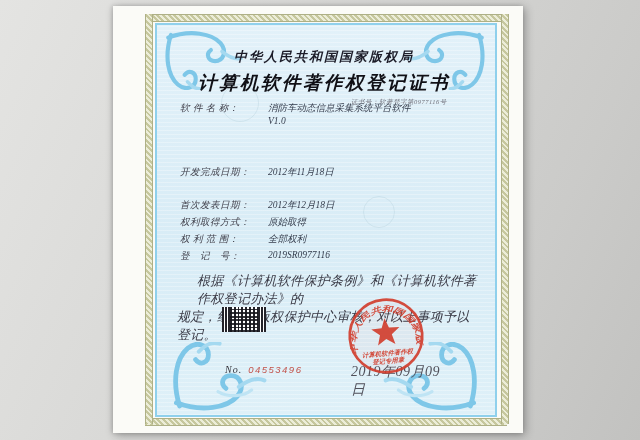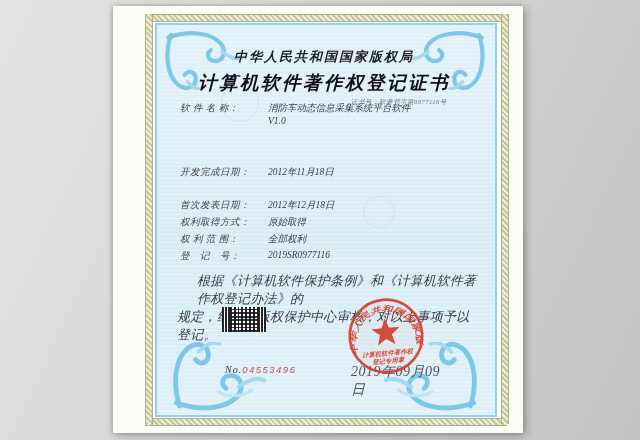--- a/index.html
+++ b/index.html
@@ -36,21 +36,21 @@
   .statement{position:absolute;left:64px;top:266px;width:302px;font-size:13px;
       color:#3a3a46;line-height:18px;letter-spacing:.3px;}
   .statement .ln1{padding-left:20px;}
   .barcode{position:absolute;left:109px;top:301px;width:44px;height:25px;display:flex;background:#fff;}
   .bc-end{width:8px;height:100%;background:repeating-linear-gradient(90deg,#23232a 0 1.6px,#fff 1.6px 3.2px);}
   .bc-mid{flex:1;height:100%;
       background:
         repeating-linear-gradient(0deg,rgba(20,20,26,.85) 0 1.8px,transparent 1.8px 3.6px),
         repeating-linear-gradient(90deg,#23232a 0 1.8px,#fff 1.8px 3.8px);}
   .serial{position:absolute;left:112px;top:358px;font-size:10px;color:#33333a;letter-spacing:1px;}
-  .serial .num{color:#c25048;letter-spacing:1.5px;font-family:"Liberation Sans","DejaVu Sans",sans-serif;font-size:9.5px;}
+  .serial .num{color:#c25048;margin-left:6px;letter-spacing:1.5px;font-family:"Liberation Sans","DejaVu Sans",sans-serif;font-size:9.5px;}
   .issue-date{position:absolute;left:238px;top:357px;width:100px;font-size:14px;color:#50505a;letter-spacing:.5px;}
   .seal{position:absolute;left:234px;top:291px;width:78px;height:78px;opacity:.9;transform:rotate(-5deg);}
   .wm{position:absolute;border-radius:50%;border:1px solid rgba(160,190,205,.25);}
 </style>
 </head>
 <body>
 
 <div class="scene">
   <div class="paper">
 

